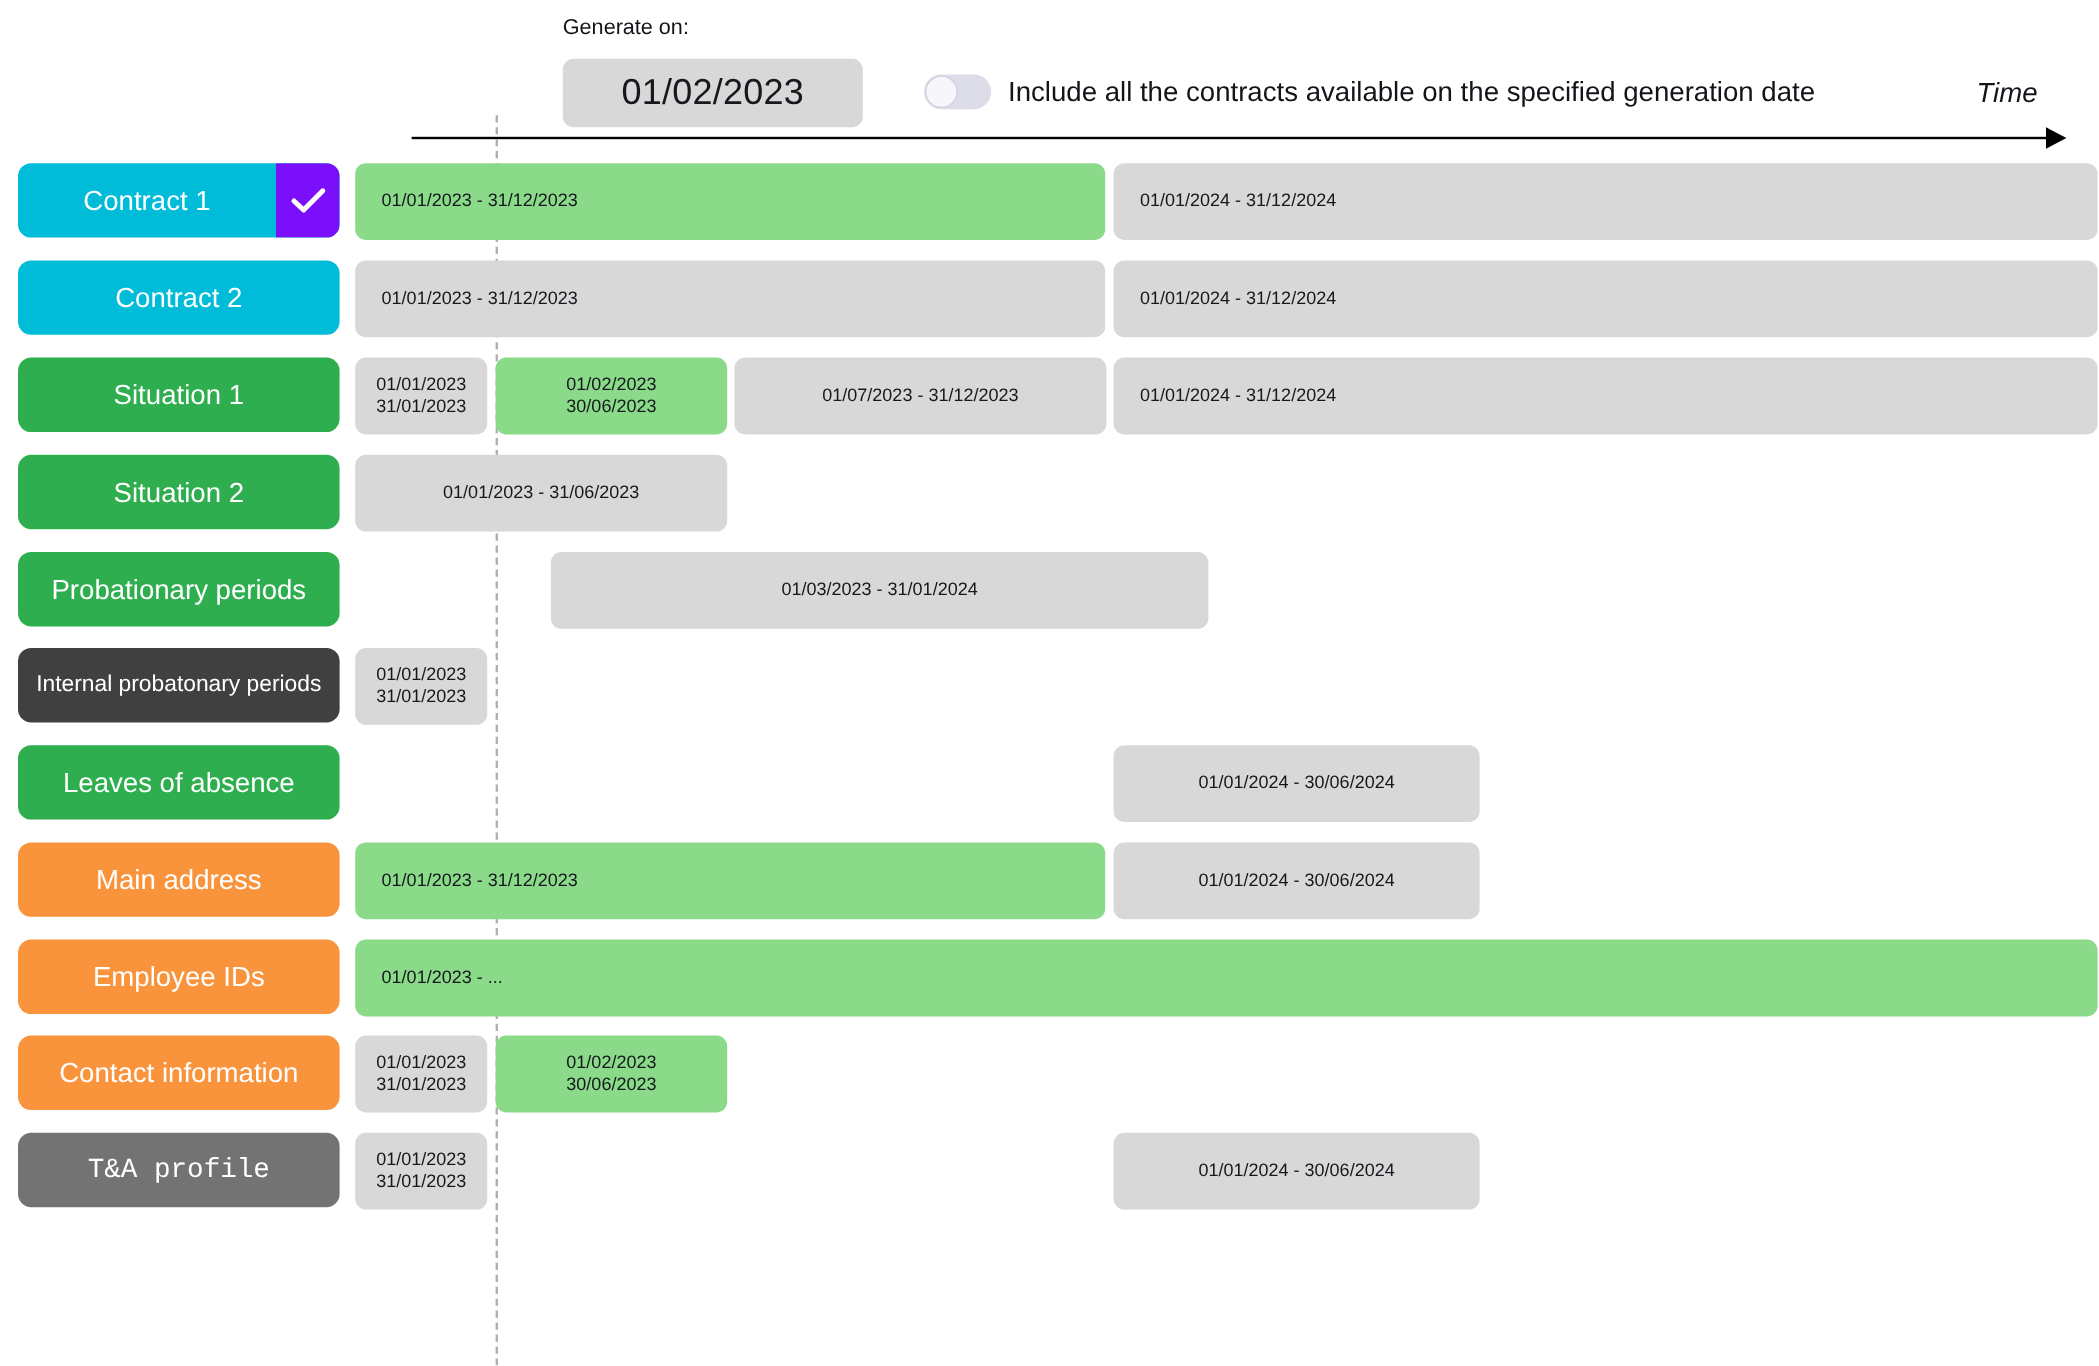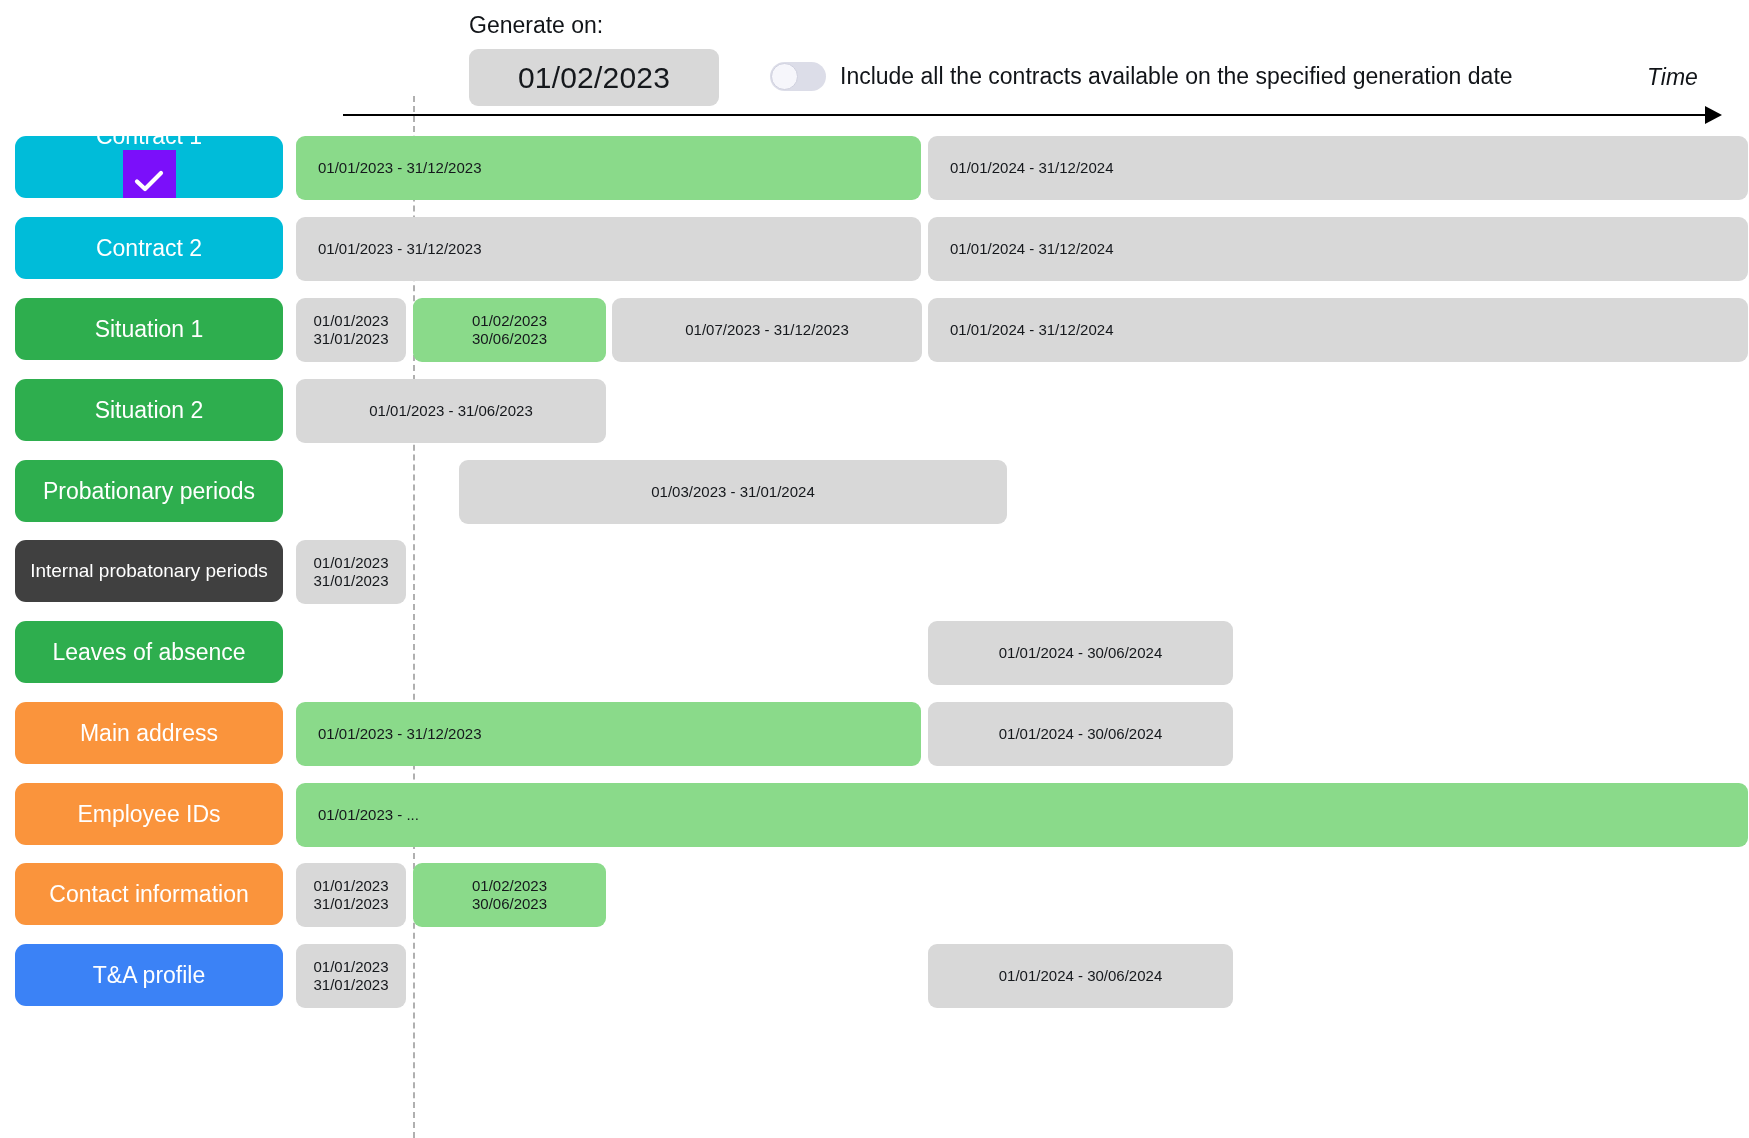--- a/index.html
+++ b/index.html
@@ -7,21 +7,21 @@
     width:1749px;height:1138px;background:#ffffff;
     font-family:"Liberation Sans", sans-serif;
     -webkit-font-smoothing:antialiased;
     position:relative;overflow:hidden;
   }
   .stage{position:absolute;left:0;top:0;width:1749px;height:1138px;}
 
   
   .gen-label{
     position:absolute;left:469px;top:12px;
-    font-size:23px;color:#111418;white-space:nowrap;
+    font-size:18px;color:#111418;white-space:nowrap;
   }
   .date-box{
     position:absolute;left:469px;top:49px;width:250px;height:57px;
     background:#d8d8d8;border-radius:9px;
     display:flex;align-items:center;justify-content:center;
   }
   .date-box span{font-size:30px;color:#15181c;letter-spacing:.2px;}
 
   .toggle{
     position:absolute;left:770px;top:62px;width:56px;height:29px;
@@ -54,21 +54,21 @@
     border-left:2px dashed #b0b0b0;
   }
 
   
   .row{position:absolute;left:0;width:1749px;height:62px;}
 
   .rowlabel{
     position:absolute;left:15px;top:0;width:268px;height:62px;
     border-radius:11px;overflow:hidden;
     display:flex;align-items:center;justify-content:center;
-    color:#fff;font-size:23px;box-sizing:border-box;flex-direction:column;
+    color:#fff;font-size:23px;box-sizing:border-box;
   }
   .rowlabel.small{font-size:19px;}
   .rowlabel .txt{
     flex:1;display:flex;align-items:center;justify-content:center;height:100%;
     white-space:nowrap;
   }
   .check{
     width:53px;height:62px;background:#7b0ffa;
     display:flex;align-items:center;justify-content:center;flex:none;
   }
@@ -213,21 +213,21 @@
         <div class="seg grey center" style="left: 296px; width: 110px;">
           <div class="lbl">01/01/2023
 31/01/2023</div>
         </div>
         <div class="seg green center" style="left: 413px; width: 193px;">
           <div class="lbl">01/02/2023
 30/06/2023</div>
         </div>
       </div>
       <div class="row" style="top: 944px;">
-        <div class="rowlabel" style="background: #3b82f6;">
+        <div class="rowlabel" style="background: #737373; font-family: Liberation Mono, monospace;">
           <div class="txt">T&amp;A profile</div>
         </div>
         <div class="seg grey center" style="left: 296px; width: 110px;">
           <div class="lbl">01/01/2023
 31/01/2023</div>
         </div>
         <div class="seg grey center" style="left: 928px; width: 305px;">
           <div class="lbl">01/01/2024 - 30/06/2024</div>
         </div>
       </div>

